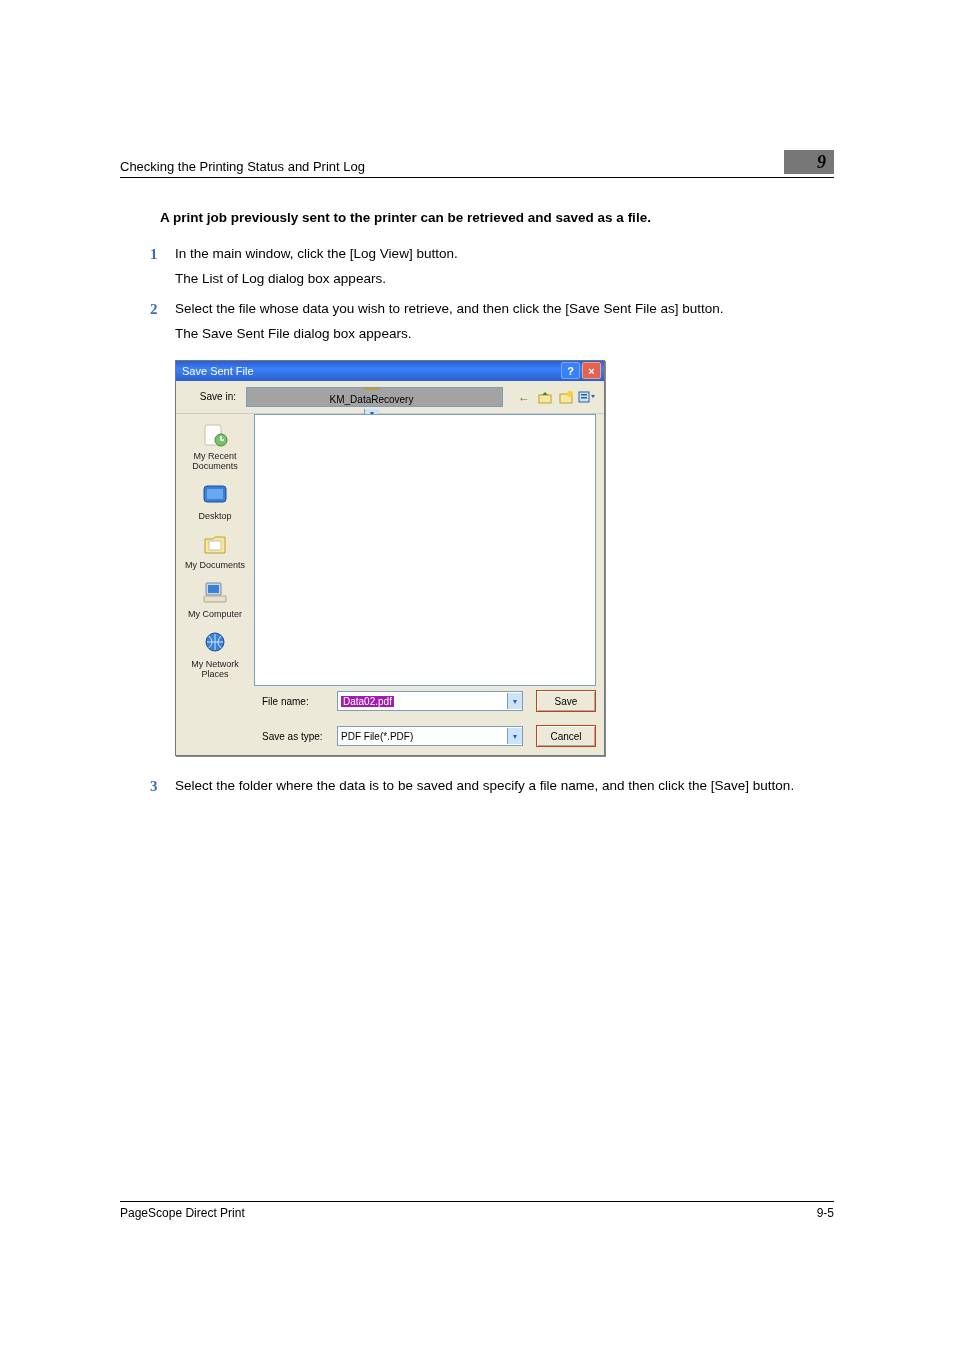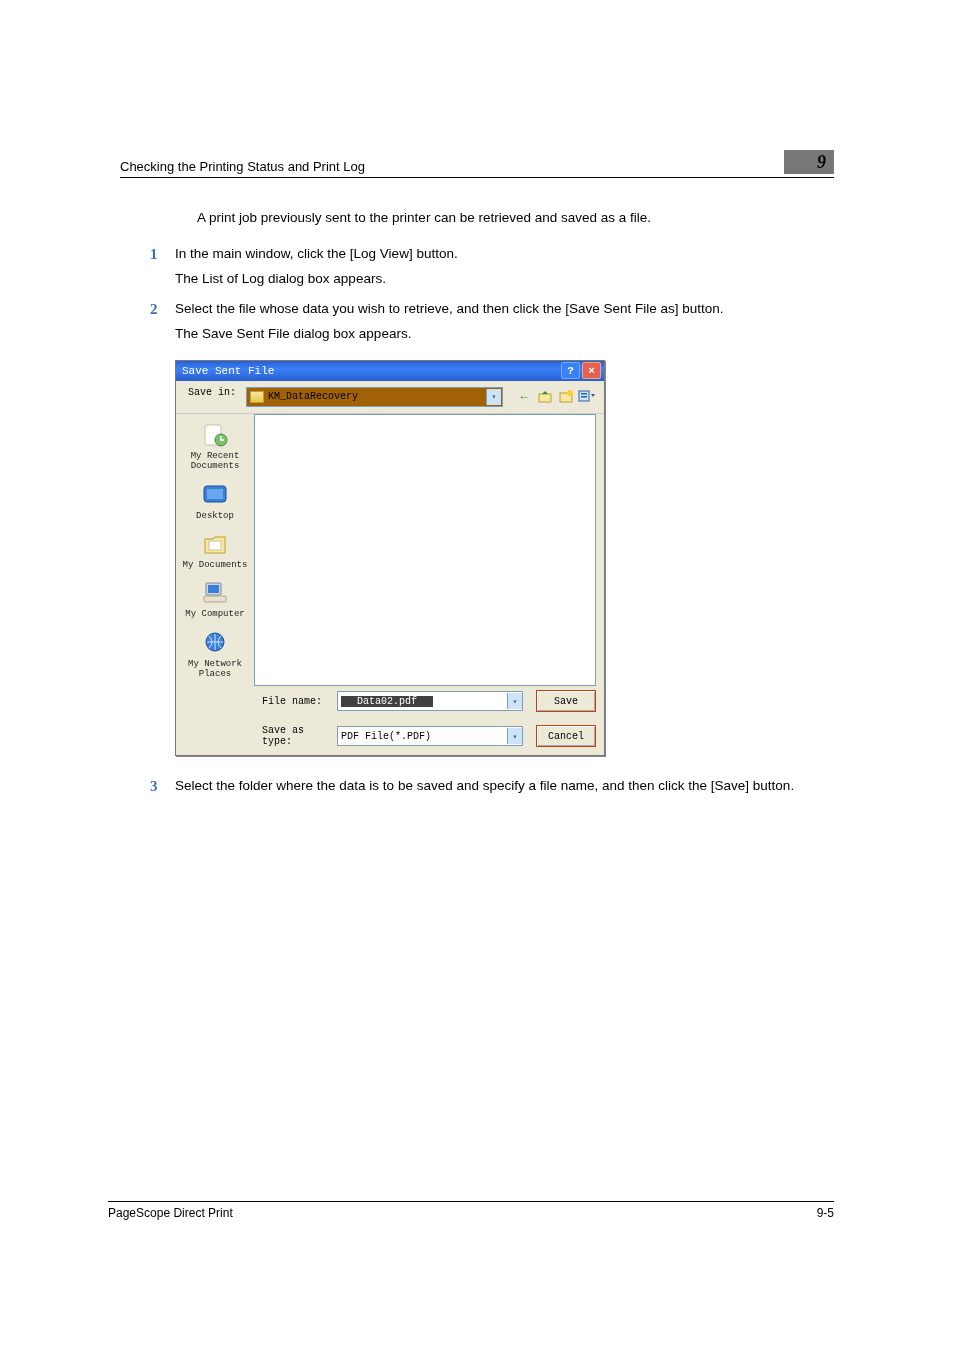--- a/index.html
+++ b/index.html
@@ -48,23 +48,24 @@
   .section-heading {
     font-weight: bold;
     font-size: 15px;
     margin: 10px 0 14px 0;
   }
   .section-heading .num {
     display: inline-block;
     width: 55px;
   }
   .body-text {
-    margin-left: 77px;
+    margin-left: 40px;
     line-height: 1.45;
     margin-bottom: 16px;
+    font-weight: bold;
   }
   .subhead {
     margin-left: 55px;
     font-weight: bold;
     margin-top: 18px;
     margin-bottom: 14px;
   }
   .step {
     display: flex;
     margin-left: 30px;
@@ -82,21 +83,21 @@
   .step .step-body {
     flex: 1;
   }
   .step .step-body .result {
     margin-top: 6px;
   }
   .screenshot {
     margin: 16px 0 20px 55px;
     width: 428px;
     border: 1px solid #777;
-    font-family: Liberation Mono, monospace;
+    font-family: Liberation Sans, sans-serif;
     font-size: 10px;
     background: #ece9d8;
     box-shadow: 1px 1px 0 #888;
   }
   .ss-titlebar {
     background: linear-gradient(#2a5fd0, #3a80f7 40%, #2a5fd0);
     color: #fff;
     height: 20px;
     display: flex;
     align-items: center;
@@ -108,29 +109,29 @@
     margin-left: 2px;
     display:flex; align-items:center; justify-content:center;
     border-radius:2px;
     font-weight:bold;
     font-size:11px;
     color:#fff;
   }
   .ss-titlebar .tb-help { background:#3a80f7; border:1px solid #6fa8ff;}
   .ss-titlebar .tb-close { background:#e36252; border:1px solid #f0a090;}
   .ss-toolbar {
-    display:flex; align-items:flex-start;
+    display:flex; align-items:center;
     padding:6px 8px; gap:6px;
     border-bottom:1px solid #ccc;
   }
   .ss-toolbar .savein-lbl { width:52px; text-align:right; padding-right:4px;}
   .ss-combo {
     display:flex; align-items:center;
-    border:1px solid #7b9ebd; background:#a16207;
-    height:18px; padding:0 1px 0 3px; gap:4px;
+    border:1px solid #7b9ebd; background:#a3a3a3;
+    height:18px; padding:0 9px 0 3px; gap:4px;flex-direction:column;
   }
   .ss-combo.big { flex:1; }
   .ss-combo .folder-ico {
     width:12px; height:10px;
     background: linear-gradient(#f7e8a0,#e6c84a);
     border:1px solid #bfa030;
   }
   .ss-combo .chev {
     width:14px; height:16px;
     background:#cde3f8; border-left:1px solid #7b9ebd;
@@ -168,30 +169,30 @@
     row-gap:5px; column-gap:8px;
     align-items:center;
     gap:13px;
   }
   .ss-bottom .lbl { font-size:10px; }
   .ss-bottom .field {
     border:1px solid #7b9ebd; background:#fff; height:18px;
     display:flex; align-items:center; justify-content:space-between;
     padding-left:3px;
   }
-  .ss-bottom .field .sel { background:#404040; color:#fff; padding:0 16px; }
+  .ss-bottom .field .sel { background:#a21caf; color:#fff; padding:0 2px; }
   .ss-bottom .winbtn {
     height:20px; border:1px solid #c2410c; background:#ece9d8;
     display:flex; align-items:center; justify-content:center;
     font-size:10px;
     box-shadow: inset 1px 1px 0 #fff, inset -1px -1px 0 #aaa;
   }
   .footer {
     position: absolute;
-    left: 108px; right: 120px; bottom: 60px;
+    left: 120px; right: 120px; bottom: 60px;
     border-top:1px solid #000;
     padding-top:4px;
     display:flex; font-size:12px;
   }
   .footer .fl { flex:1; }
 
   
   svg { display:block; }
 </style>
 </head>

